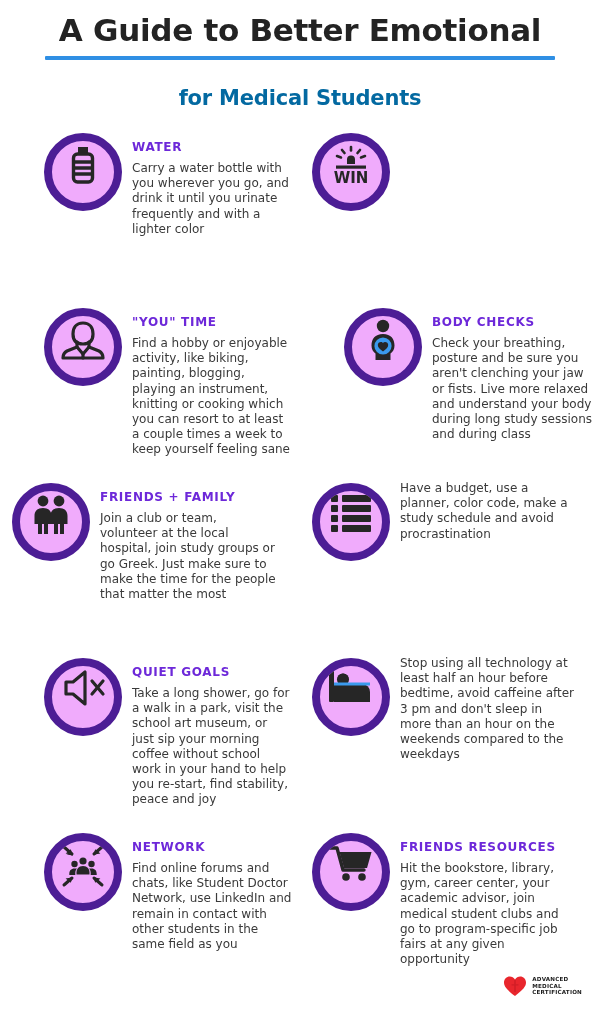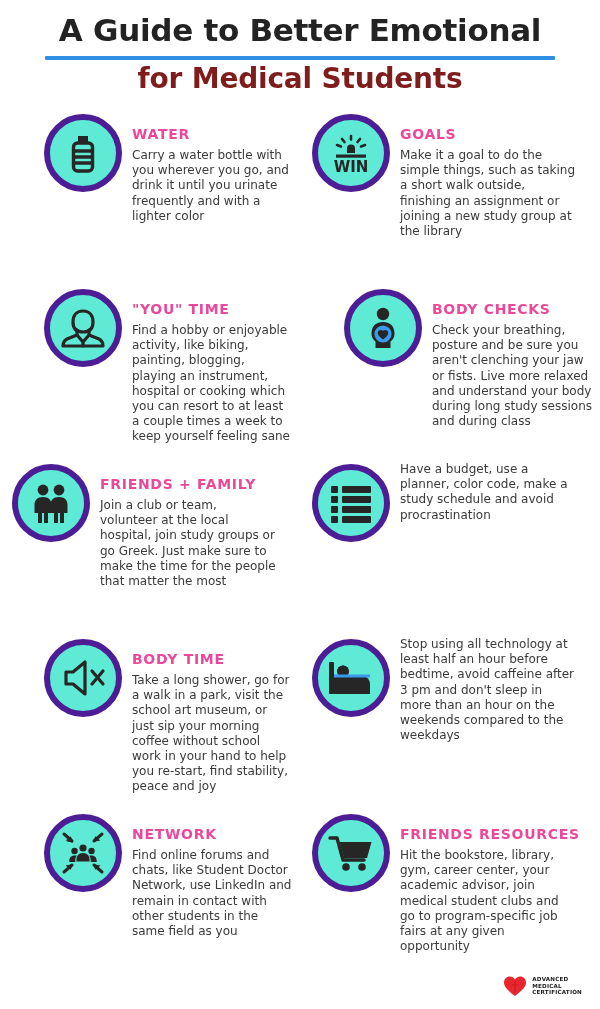--- a/index.html
+++ b/index.html
@@ -33,24 +33,24 @@
   }
   .title-rule {
     height: 4px;
     background: #2f8fe4;
     margin: 8px 27px 0 27px;
     border-radius: 1px;
   }
   .subtitle {
     font-family: "DejaVu Sans", sans-serif;
     font-weight: bold;
-    font-size: 28px;
+    font-size: 21px;
     line-height: 30px;
-    color: #7f1d1d;
-    margin-top: 4px;
+    color: #0369a1;
+    margin-top: 23px;
     letter-spacing: -0.2px;
   }
 
   
   .grid {
     margin-top: 16px;
     display: grid;
     grid-template-columns: 1fr 1fr;
     column-gap: 0px;
     row-gap: 0px;
@@ -70,45 +70,44 @@
     flex: 0 0 auto;
     width: 78px;
     height: 78px;
     margin-top: 4px;
     margin-right: 10px;
   }
   .icon-circle {
     width: 78px;
     height: 78px;
     border-radius: 50%;
-    background: #5eead4;
-    border: 6px solid #4c1d95;
+    background: #f0abfc;
+    border: 8px solid #4c1d95;
     box-sizing: border-box;
     display: flex;
-    align-items: center;
     justify-content: center;
     overflow: hidden;
   }
   .icon-circle svg {
     display: block;
   }
 
   .tip-text {
     flex: 1 1 auto;
     min-width: 0;
     padding-top: 2px;
   }
   .tip-title {
     font-family: "DejaVu Sans", sans-serif;
     font-weight: bold;
-    font-size: 14px;
+    font-size: 12px;
     line-height: 21px;
     letter-spacing: 0.7px;
-    color: #ec4899;
-    margin: 12px 0 3px 0;
+    color: #6d28d9;
+    margin: 6px 0 3px 0;
   }
   .tip-body {
     font-family: "DejaVu Sans", sans-serif;
     font-size: 12px;
     line-height: 15.2px;
     color: #3a3a3a;
     margin: 0;
     max-width: 176px;
   }
 
@@ -177,42 +176,38 @@
             <line x1="34" y1="9" x2="31.5" y2="12"></line>
             <line x1="39" y1="15" x2="35" y2="16.5"></line>
             <line x1="25" y1="6" x2="25" y2="9.5"></line>
           </g>
           <path d="M21 23 v-4.5 a4 4 0 0 1 8 0 V23 z" fill="#262626"></path>
           <rect x="10" y="24.5" width="30" height="3.2" fill="#262626"></rect>
           <text x="25" y="41.5" font-family="DejaVu Sans, sans-serif" font-size="15" font-weight="bold" text-anchor="middle" fill="#262626">WIN</text>
         </svg>
       </div>
     </div>
-    <div class="tip-text">
-      <div class="tip-title">GOALS</div>
-      <p class="tip-body">Make it a goal to do the simple things, such as taking a short walk outside, finishing an assignment or joining a new study group at the library</p>
-    </div>
   </div>
 
   <div class="tip">
     <div class="icon-wrap">
       <div class="icon-circle">
         <svg width="48" height="48" viewBox="0 0 48 48" aria-hidden="true">
           <g fill="none" stroke="#262626" stroke-width="3.2" stroke-linejoin="round" stroke-linecap="round">
             <path d="M24 7 c-7 0 -10 5 -10 11 c0 6 3 10 10 10 c7 0 10 -4 10 -10 c0 -6 -3 -11 -10 -11 z"></path>
             <path d="M18 26 v5 l-10 4 c-3 1.6 -4 4 -4 7 h40 c0 -3 -1 -5.4 -4 -7 l-10 -4 v-5"></path>
             <path d="M18 31 l6 7 l6 -7"></path>
             <line x1="24" y1="38" x2="24" y2="42"></line>
           </g>
         </svg>
       </div>
     </div>
     <div class="tip-text">
       <div class="tip-title">"YOU" TIME</div>
-      <p class="tip-body">Find a hobby or enjoyable activity, like biking, painting, blogging, playing an instrument, hospital or cooking which you can resort to at least a couple times a week to keep yourself feeling sane</p>
+      <p class="tip-body">Find a hobby or enjoyable activity, like biking, painting, blogging, playing an instrument, knitting or cooking which you can resort to at least a couple times a week to keep yourself feeling sane</p>
     </div>
   </div>
 
   <div class="tip">
     <div class="icon-wrap">
       <div class="icon-circle">
         <svg width="46" height="48" viewBox="0 0 46 48" aria-hidden="true">
           <g fill="#262626">
             <circle cx="23" cy="10" r="6.2"></circle>
             <path d="M23 18 c-8 0 -11.5 5 -11.5 11.5 c0 3.5 1.5 6.5 4 8 V44 h15 v-6.5 c2.5 -1.5 4 -4.5 4 -8 C34.5 23 31 18 23 18 z"></path>
@@ -275,21 +270,21 @@
         <svg width="50" height="44" viewBox="0 0 50 44" aria-hidden="true">
           <g fill="none" stroke="#262626" stroke-width="3.2" stroke-linejoin="round" stroke-linecap="round">
             <path d="M8 16 h7 l12 -10 v32 l-12 -10 h-7 z"></path>
             <line x1="34" y1="15" x2="45" y2="28"></line>
             <line x1="45" y1="15" x2="34" y2="28"></line>
           </g>
         </svg>
       </div>
     </div>
     <div class="tip-text">
-      <div class="tip-title">BODY TIME</div>
+      <div class="tip-title">QUIET GOALS</div>
       <p class="tip-body">Take a long shower, go for a walk in a park, visit the school art museum, or just sip your morning coffee without school work in your hand to help you re-start, find stability, peace and joy</p>
     </div>
   </div>
 
   <div class="tip col-right">
     <div class="icon-wrap">
       <div class="icon-circle">
         <svg width="50" height="40" viewBox="0 0 50 40" aria-hidden="true">
           <g fill="#262626">
             <rect x="3" y="4" width="5" height="32" rx="1"></rect>

